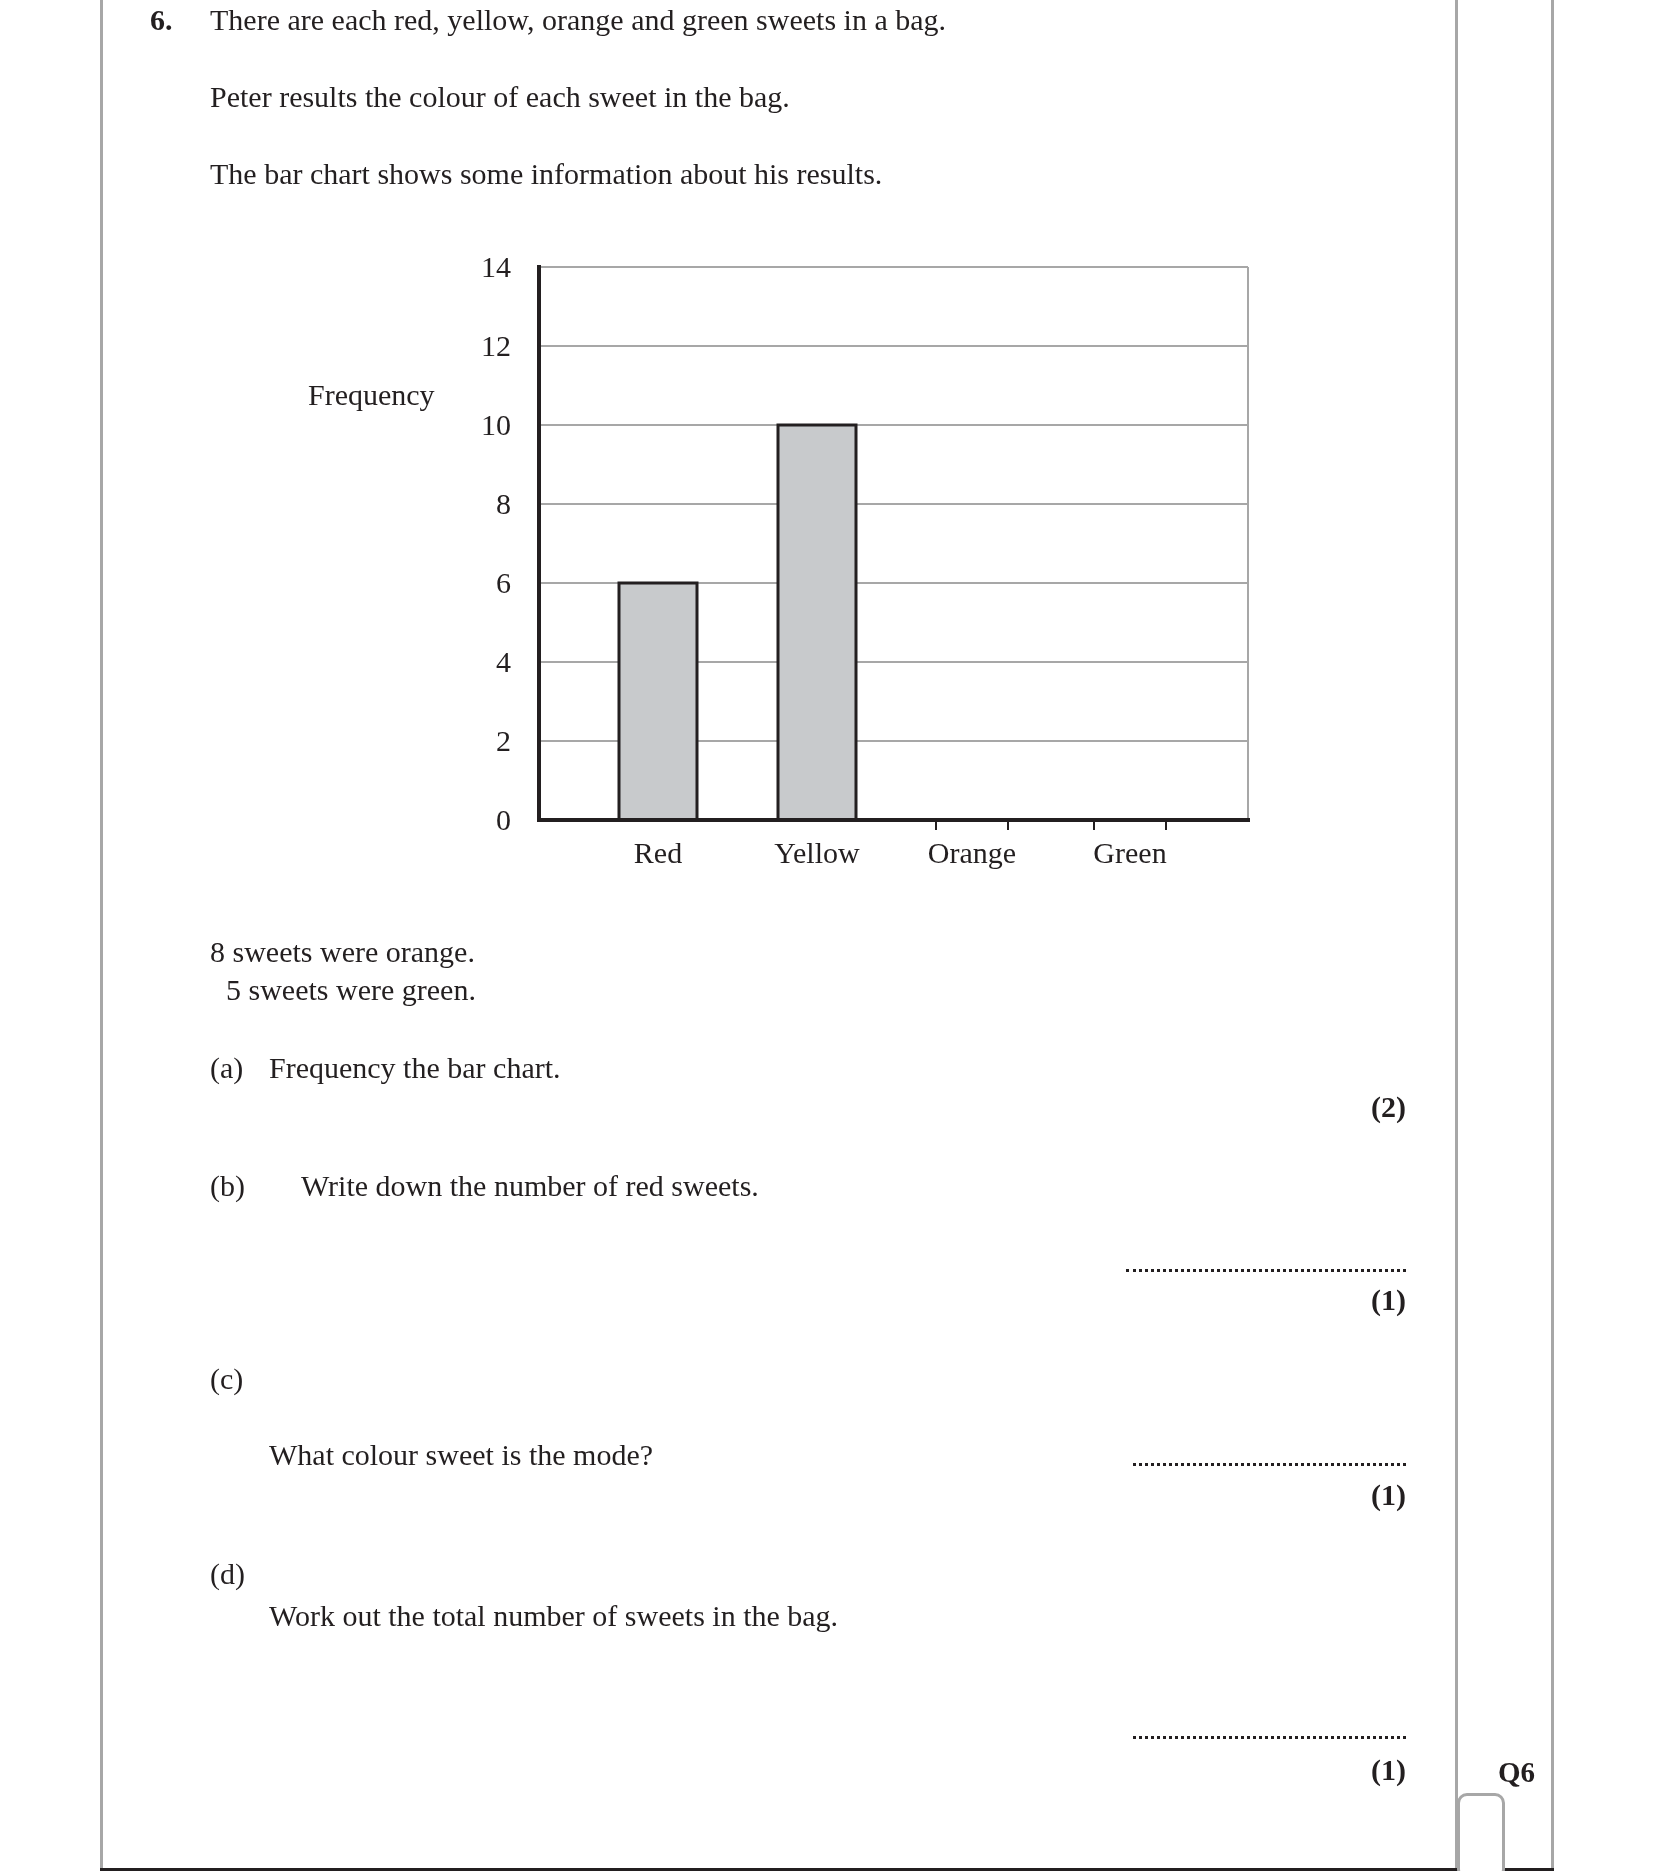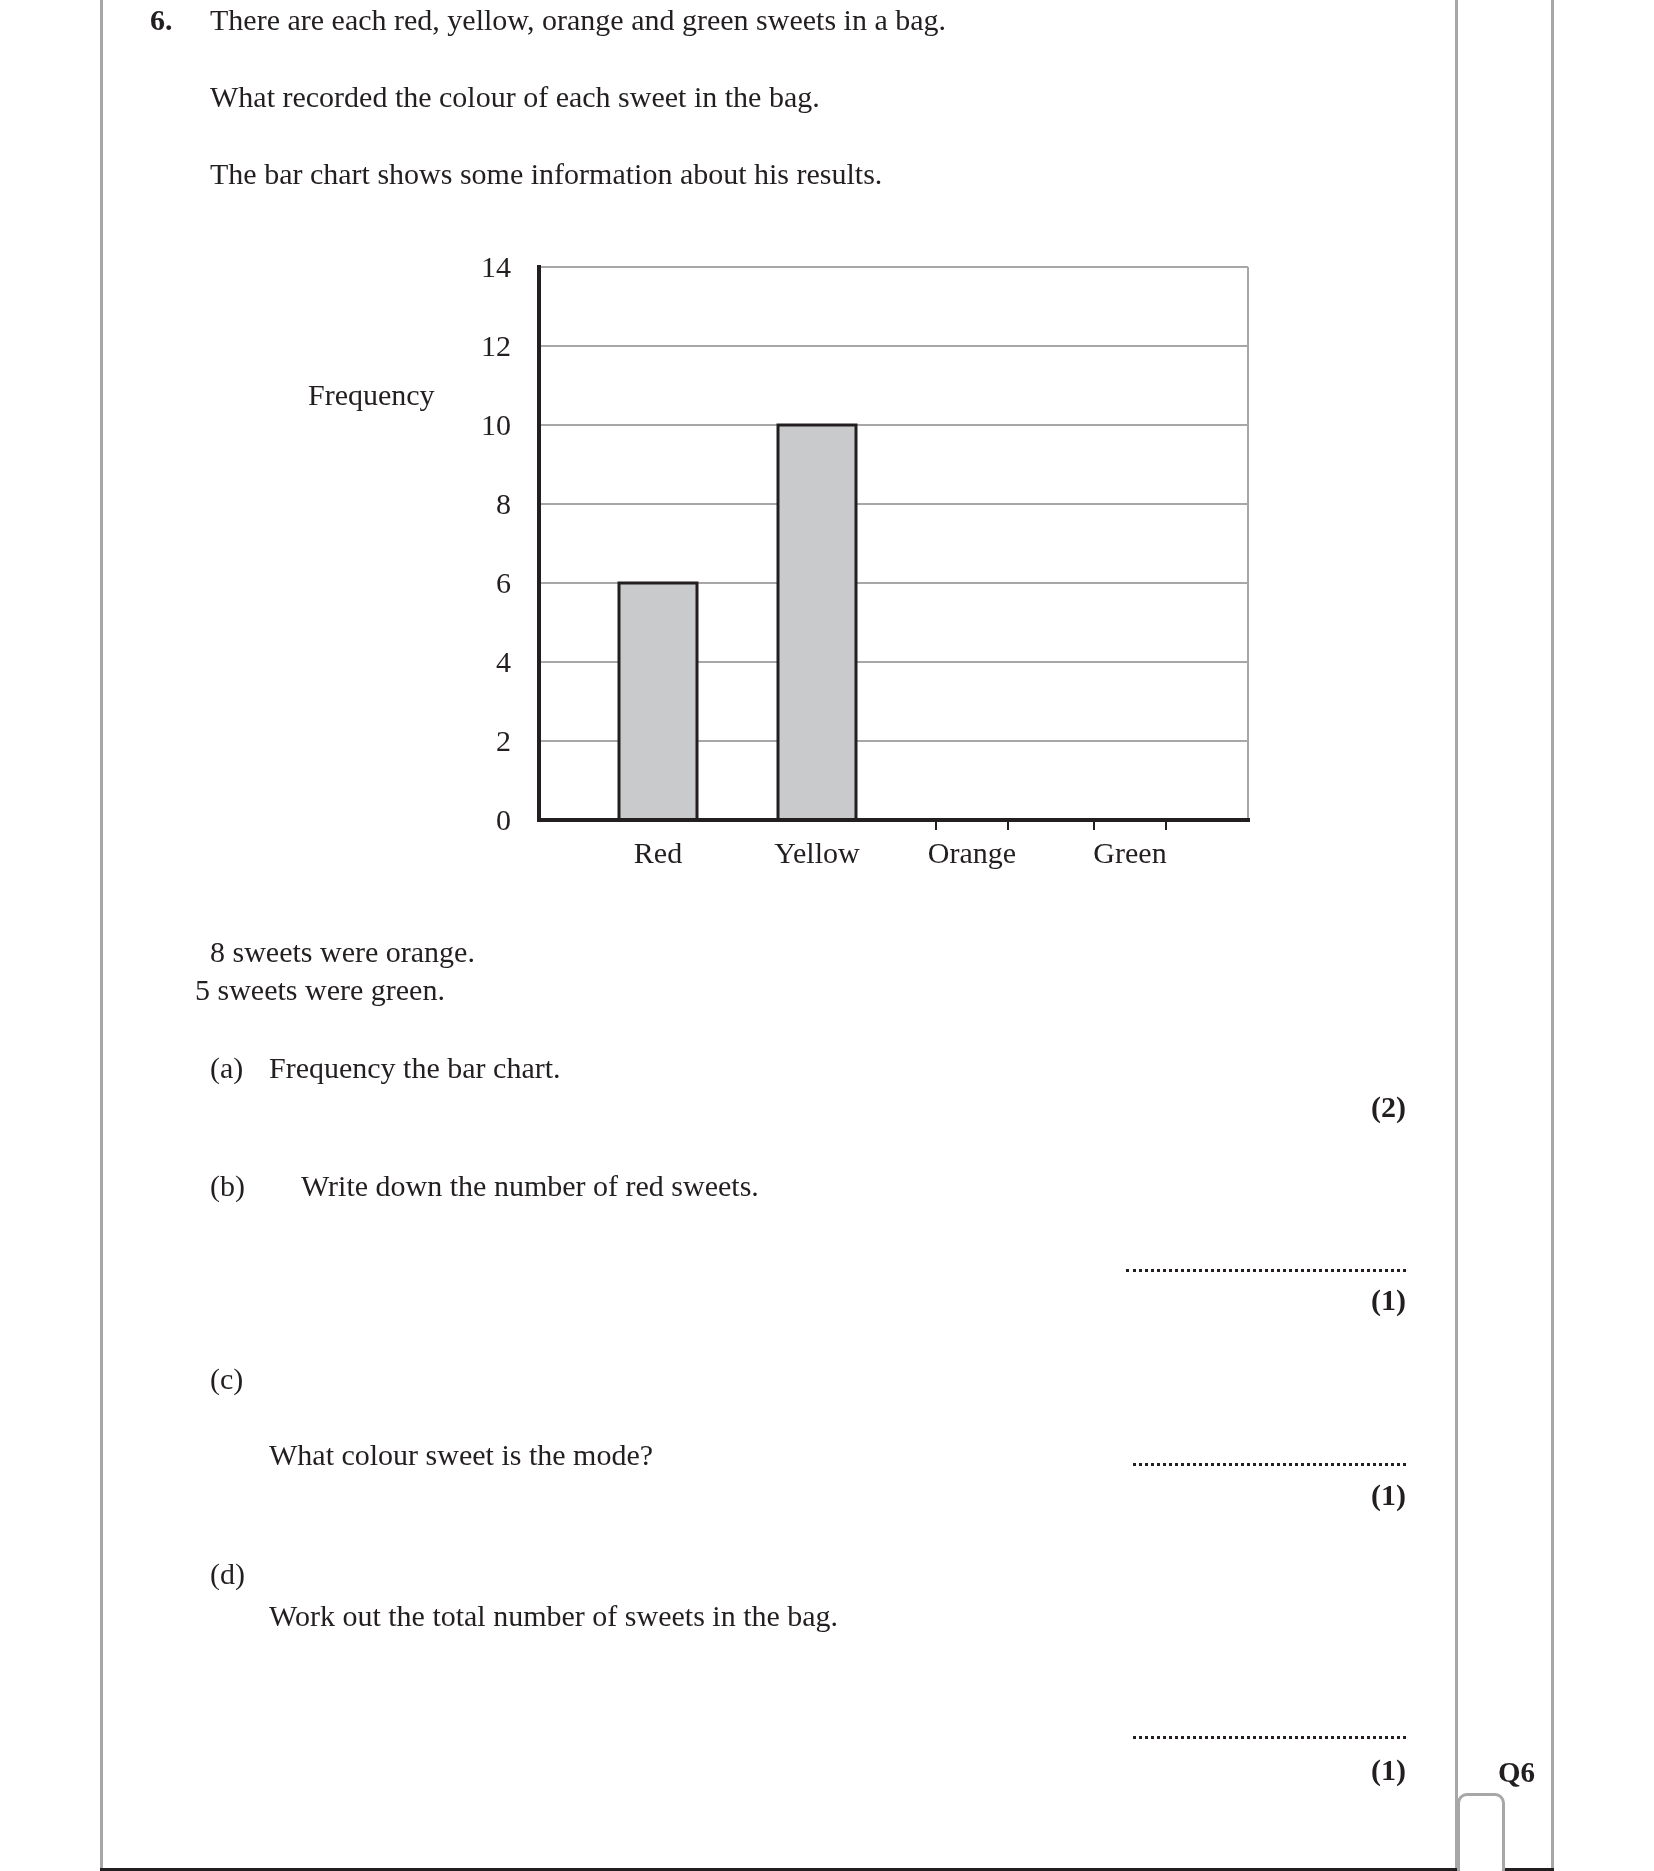--- a/index.html
+++ b/index.html
@@ -19,21 +19,21 @@
 </head>
 <body>
 
 <div class="vline" style="left:100px;height:1871px;"></div>
 <div class="vline" style="left:1455px;height:1871px;"></div>
 <div class="vline" style="left:1551px;height:1871px;"></div>
 <div class="hline" style="left:100px;width:1454px;top:1868px;"></div>
 
 <div class="abs txt bold" style="left:150px;top:5px;">6.</div>
 <div class="abs txt" style="left:210px;top:5px;">There are each red, yellow, orange and green sweets in a bag.</div>
-<div class="abs txt" style="left:210px;top:82px;">What recorded the colour of each sweet in the bag.</div>
+<div class="abs txt" style="left:210px;top:82px;">Peter results the colour of each sweet in the bag.</div>
 <div class="abs txt" style="left:210px;top:159px;text-align:center;">The bar chart shows some information about his results.</div>
 
 <svg id="chart" width="1654" height="900">
   <g id="grid-layer">
       <line x1="539" x2="1248" y1="741" y2="741" stroke="#a7a7a7" stroke-width="2"></line>
       <line x1="539" x2="1248" y1="662" y2="662" stroke="#a7a7a7" stroke-width="2"></line>
       <line x1="539" x2="1248" y1="583" y2="583" stroke="#a7a7a7" stroke-width="2"></line>
       <line x1="539" x2="1248" y1="504" y2="504" stroke="#a7a7a7" stroke-width="2"></line>
       <line x1="539" x2="1248" y1="425" y2="425" stroke="#a7a7a7" stroke-width="2"></line>
       <line x1="539" x2="1248" y1="346" y2="346" stroke="#a7a7a7" stroke-width="2"></line>
@@ -61,21 +61,21 @@
       <line x1="1094" x2="1094" y1="820" y2="830" stroke="#231f20" stroke-width="2"></line>
       <line x1="1166" x2="1166" y1="820" y2="830" stroke="#231f20" stroke-width="2"></line>
       <text x="1130" y="863" text-anchor="middle" class="tick-label">Green</text>
       <line x1="539" x2="539" y1="265" y2="822" stroke="#231f20" stroke-width="4"></line>
       <line x1="537" x2="1250" y1="820" y2="820" stroke="#231f20" stroke-width="4"></line>
     </g>
   <text id="ylabel" class="tick-label" x="308" y="405">Frequency</text>
 </svg>
 
 <div class="abs txt" style="left:210px;top:937px;">8 sweets were orange.</div>
-<div class="abs txt" style="left:195px;top:975px;">5 sweets were green.</div>
+<div class="abs txt" style="left:226px;top:975px;">5 sweets were green.</div>
 
 <div class="abs txt" style="left:210px;top:1053px;">(a)</div>
 <div class="abs txt" style="left:269px;top:1053px;">Frequency the bar chart.</div>
 <div class="mark" style="right:248px;top:1092px;">(2)</div>
 
 <div class="abs txt" style="left:210px;top:1171px;">(b)</div>
 <div class="abs txt" style="left:269px;top:1171px;margin-left:32px;">Write down the number of red sweets.</div>
 <div class="dots" style="left:1126px;width:280px;top:1269px;"></div>
 <div class="mark" style="right:248px;top:1285px;">(1)</div>
 

